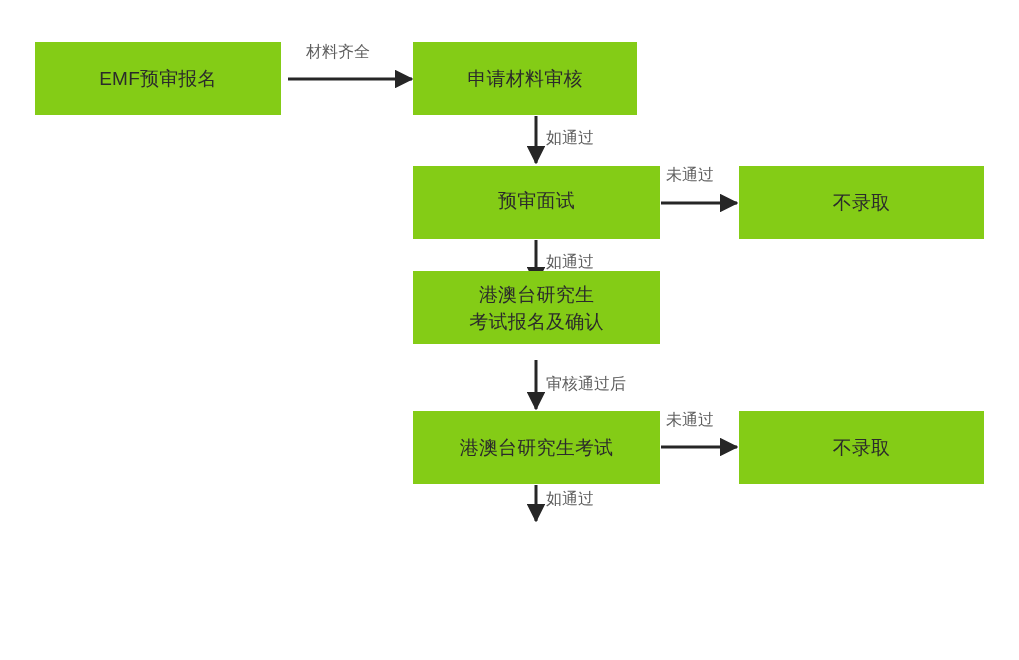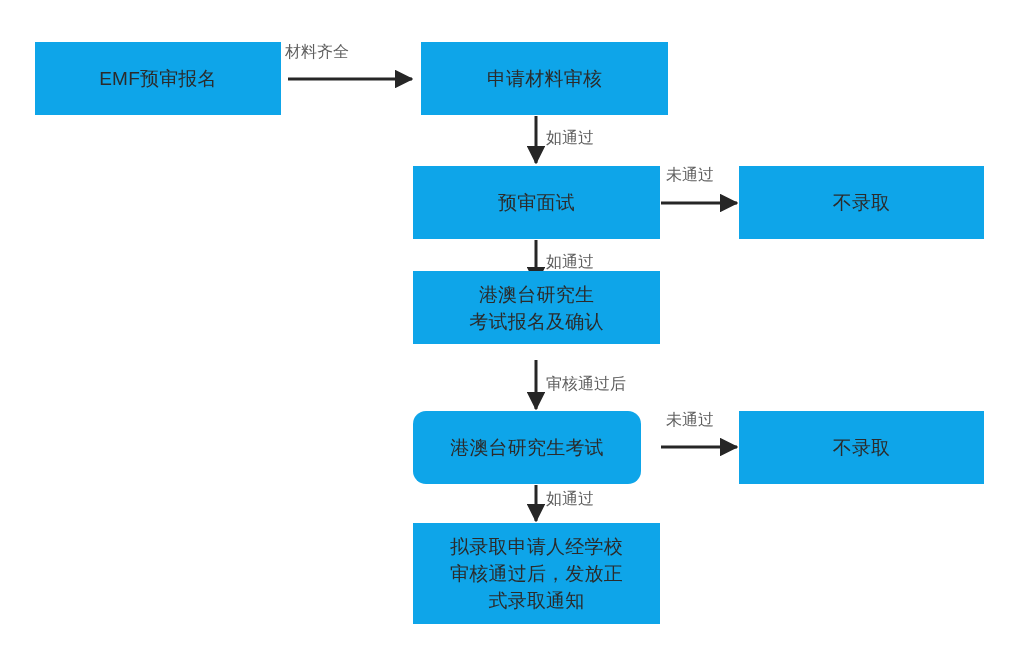--- a/index.html
+++ b/index.html
@@ -23,21 +23,21 @@
     position: absolute;
     left: 0;
     top: 0;
     width: 1019px;
     height: 660px;
     pointer-events: none;
   }
   .node {
     position: absolute;
     box-sizing: border-box;
-    background: #0ea5e9;
+    background: #84cc16;
     display: flex;
     align-items: center;
     justify-content: center;
     text-align: center;
     color: #2B2B2B;
     font-size: 19px;
     line-height: 27px;
     letter-spacing: 0.2px;
     white-space: pre-line;
     z-index: 2;
@@ -87,38 +87,35 @@
       <line x1="661" y1="447" x2="737" y2="447" stroke="#262626" stroke-width="3" marker-end="url(#arrowhead)"></line>
     </g>
 
     <g>
       <line x1="536" y1="485" x2="536" y2="521" stroke="#262626" stroke-width="3" marker-end="url(#arrowhead)"></line>
     </g>
   </svg>
 
   <div class="node" style="left:35px;  top:42px;  width:246px; height:73px;">EMF预审报名</div>
 
-  <div class="node" style="left:413px; top:42px;  width:247px; height:73px;margin-left:8px;">申请材料审核</div>
+  <div class="node" style="left:413px; top:42px;  width:224px; height:73px;">申请材料审核</div>
 
-  <div class="node" style="left:413px; top:166px; width:247px; height:73px;">预审面试</div>
+  <div class="node" style="left:413px; top:166px; width:247px; height:73px;font-family:Liberation Mono, monospace;">预审面试</div>
 
   <div class="node" style="left:739px; top:166px; width:245px; height:73px;">不录取</div>
 
   <div class="node" style="left:413px; top:271px; width:247px; height:73px;">港澳台研究生
 考试报名及确认</div>
 
-  <div class="node" style="left:413px; top:411px; width:228px; height:73px;border-radius:13px;">港澳台研究生考试</div>
+  <div class="node" style="left:413px; top:411px; width:247px; height:73px;">港澳台研究生考试</div>
 
   <div class="node" style="left:739px; top:411px; width:245px; height:73px;">不录取</div>
 
-  <div class="node" style="left:413px; top:523px; width:247px; height:101px;">拟录取申请人经学校
-审核通过后，发放正
-式录取通知</div>
 
-  <div class="edge-label" style="left:285px; top:43px;font-family:Liberation Serif, serif;">材料齐全</div>
+  <div class="edge-label" style="left:306px; top:43px;font-family:Liberation Serif, serif;">材料齐全</div>
 
   <div class="edge-label" style="left:546px; top:129px;">如通过</div>
 
   <div class="edge-label" style="left:666px; top:166px;">未通过</div>
 
   <div class="edge-label" style="left:546px; top:253px;">如通过</div>
 
   <div class="edge-label" style="left:546px; top:375px;">审核通过后</div>
 
   <div class="edge-label" style="left:666px; top:411px;">未通过</div>

